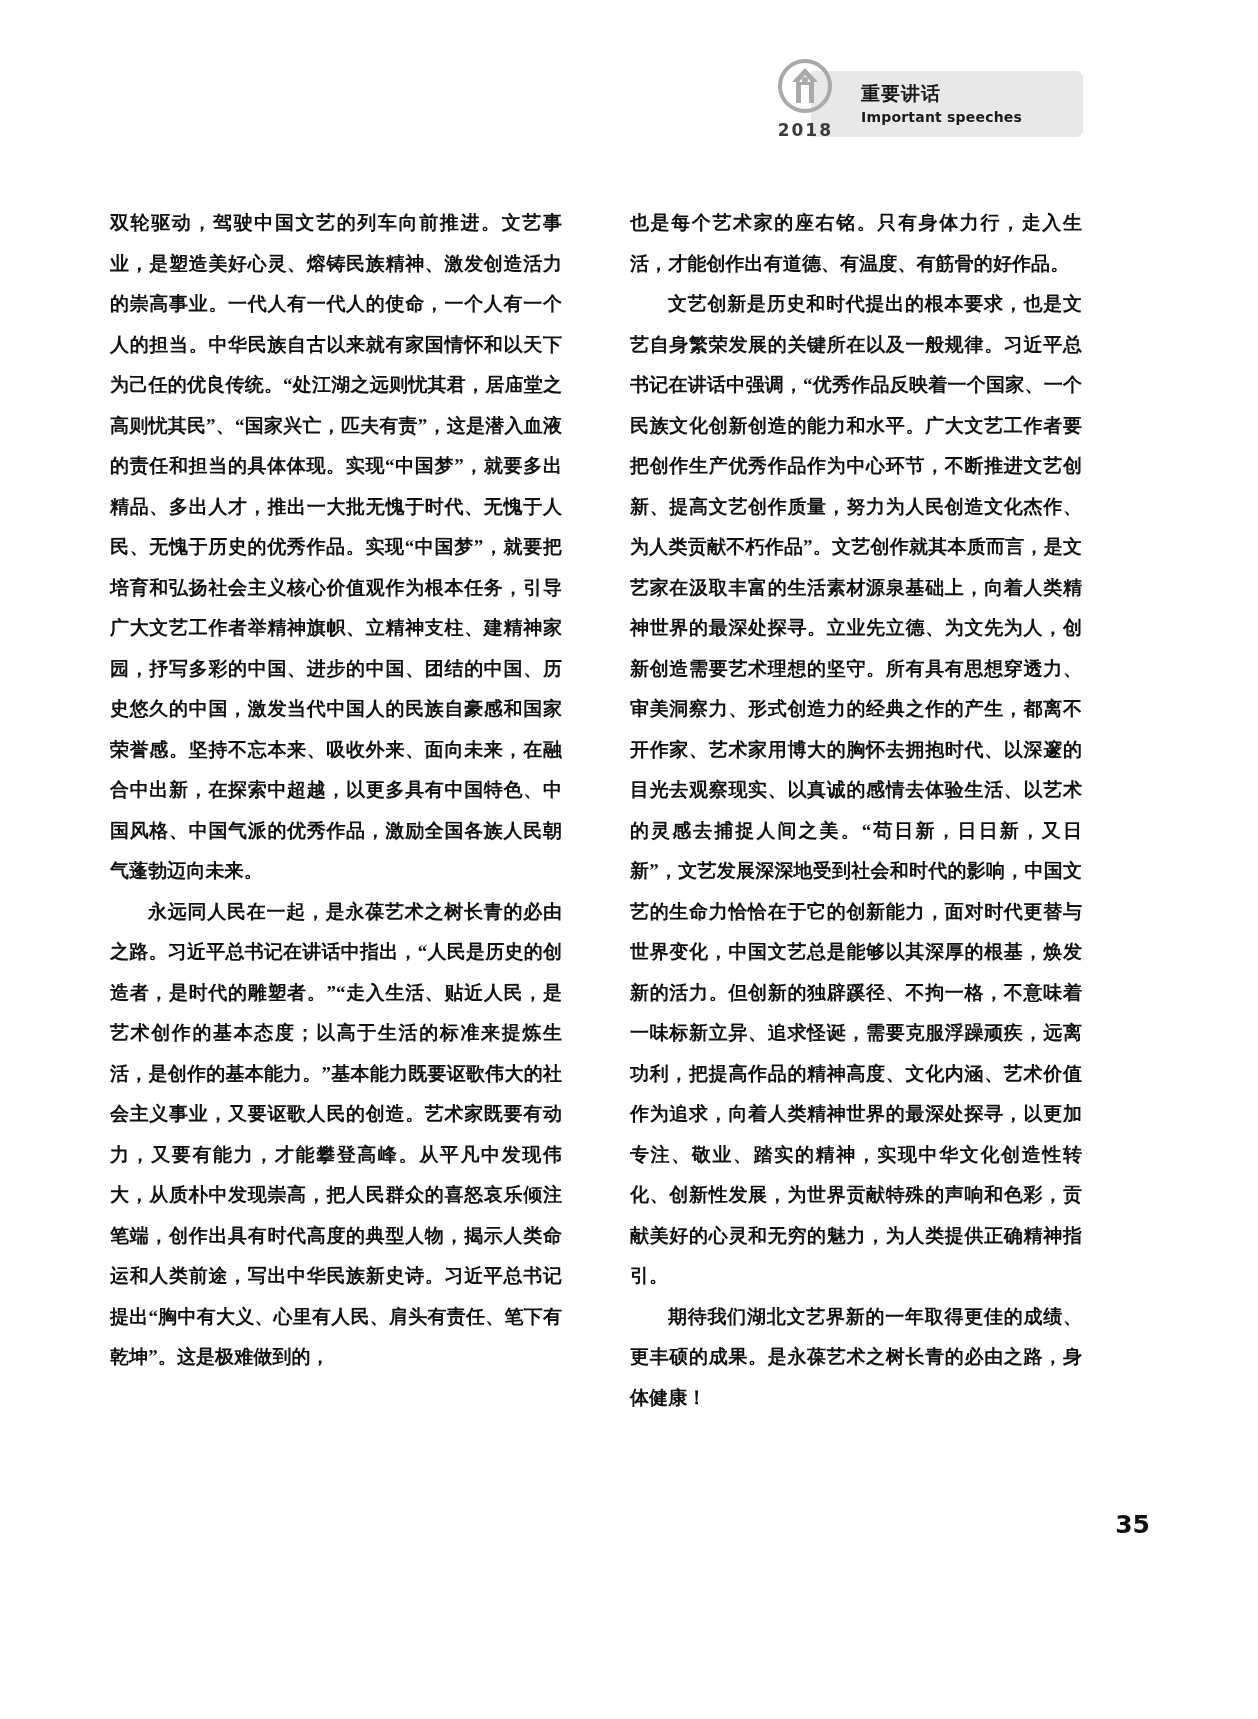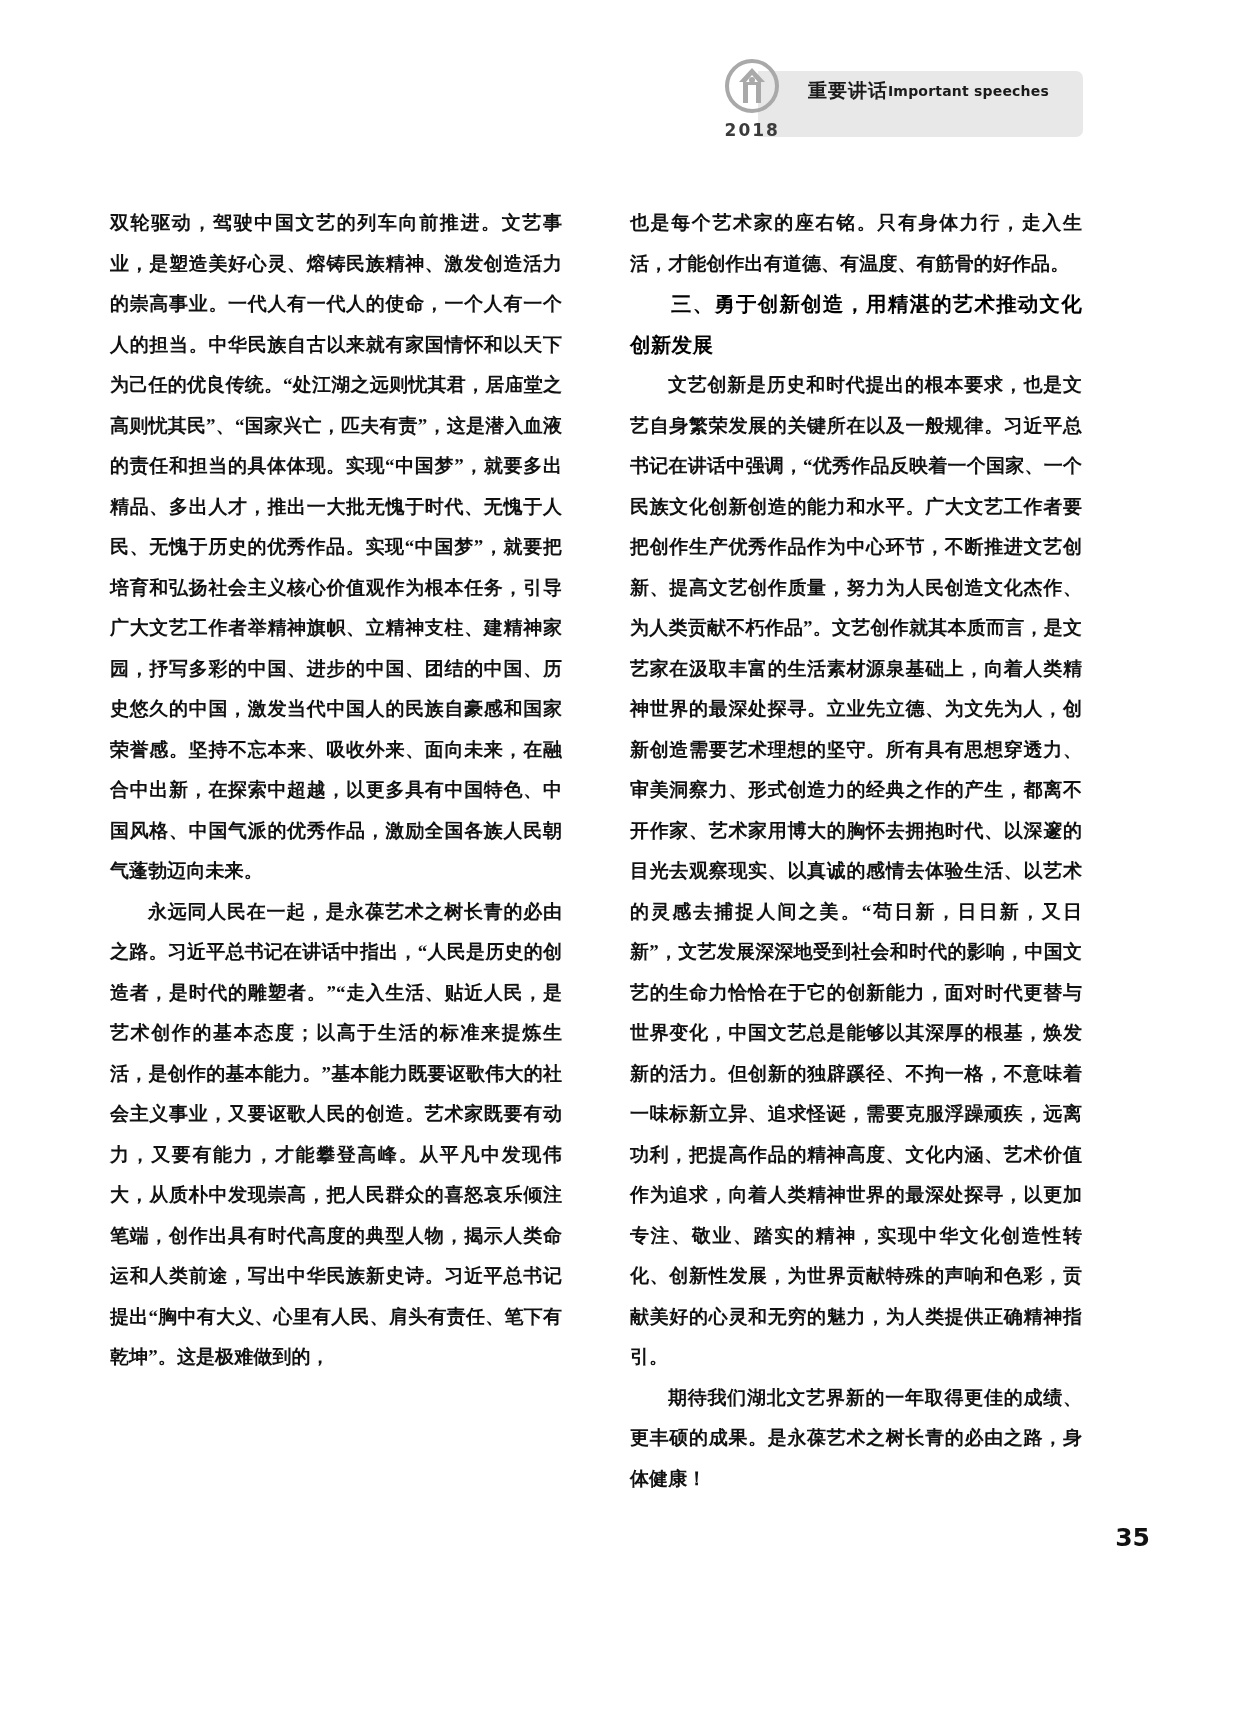--- a/index.html
+++ b/index.html
@@ -59,21 +59,21 @@
     position: relative;
     margin-left: -22px;
     margin-top: 13px;
     background: #e8e8e8;
     border-radius: 0 7px 7px 0;
     height: 66px;
     min-width: 272px;
     padding: 8px 34px 8px 50px;
     box-sizing: border-box;
     display: flex;
-    flex-direction: row;
+    flex-direction: column;
     justify-content: center;
     z-index: 1;
   }
   .header-tab-cn {
     font-family: "DejaVu Sans", sans-serif;
     font-weight: bold;
     font-size: 19px;
     line-height: 1.25;
     letter-spacing: 1px;
     color: #1a1a1a;
@@ -124,21 +124,21 @@
     text-indent: 2em;
     text-align: justify;
     text-justify: inter-character;
     letter-spacing: 0.3px;
   }
 
   
   .page-number {
     position: absolute;
     right: 108px;
-    bottom: 167px;
+    bottom: 180px;
     font-family: "DejaVu Sans", sans-serif;
     font-weight: bold;
     font-size: 25px;
     color: #111111;
   }
 </style>
 </head>
 <body>
 
 <div class="page">
@@ -168,21 +168,20 @@
 
   <div class="columns">
 
     <div class="col">
       <p class="body">双轮驱动，驾驶中国文艺的列车向前推进。文艺事业，是塑造美好心灵、熔铸民族精神、激发创造活力的崇高事业。一代人有一代人的使命，一个人有一个人的担当。中华民族自古以来就有家国情怀和以天下为己任的优良传统。“处江湖之远则忧其君，居庙堂之高则忧其民”、“国家兴亡，匹夫有责”，这是潜入血液的责任和担当的具体体现。实现“中国梦”，就要多出精品、多出人才，推出一大批无愧于时代、无愧于人民、无愧于历史的优秀作品。实现“中国梦”，就要把培育和弘扬社会主义核心价值观作为根本任务，引导广大文艺工作者举精神旗帜、立精神支柱、建精神家园，抒写多彩的中国、进步的中国、团结的中国、历史悠久的中国，激发当代中国人的民族自豪感和国家荣誉感。坚持不忘本来、吸收外来、面向未来，在融合中出新，在探索中超越，以更多具有中国特色、中国风格、中国气派的优秀作品，激励全国各族人民朝气蓬勃迈向未来。</p>
       <p class="body indent">永远同人民在一起，是永葆艺术之树长青的必由之路。习近平总书记在讲话中指出，“人民是历史的创造者，是时代的雕塑者。”“走入生活、贴近人民，是艺术创作的基本态度；以高于生活的标准来提炼生活，是创作的基本能力。”基本能力既要讴歌伟大的社会主义事业，又要讴歌人民的创造。艺术家既要有动力，又要有能力，才能攀登高峰。从平凡中发现伟大，从质朴中发现崇高，把人民群众的喜怒哀乐倾注笔端，创作出具有时代高度的典型人物，揭示人类命运和人类前途，写出中华民族新史诗。习近平总书记提出“胸中有大义、心里有人民、肩头有责任、笔下有乾坤”。这是极难做到的，</p>
     </div>
 
     <div class="col">
       <p class="body">也是每个艺术家的座右铭。只有身体力行，走入生活，才能创作出有道德、有温度、有筋骨的好作品。</p>
-      <h3 class="section">三、勇于创新创造，用精湛的艺术推动文化创新发展</h3>
       <p class="body indent">文艺创新是历史和时代提出的根本要求，也是文艺自身繁荣发展的关键所在以及一般规律。习近平总书记在讲话中强调，“优秀作品反映着一个国家、一个民族文化创新创造的能力和水平。广大文艺工作者要把创作生产优秀作品作为中心环节，不断推进文艺创新、提高文艺创作质量，努力为人民创造文化杰作、为人类贡献不朽作品”。文艺创作就其本质而言，是文艺家在汲取丰富的生活素材源泉基础上，向着人类精神世界的最深处探寻。立业先立德、为文先为人，创新创造需要艺术理想的坚守。所有具有思想穿透力、审美洞察力、形式创造力的经典之作的产生，都离不开作家、艺术家用博大的胸怀去拥抱时代、以深邃的目光去观察现实、以真诚的感情去体验生活、以艺术的灵感去捕捉人间之美。“苟日新，日日新，又日新”，文艺发展深深地受到社会和时代的影响，中国文艺的生命力恰恰在于它的创新能力，面对时代更替与世界变化，中国文艺总是能够以其深厚的根基，焕发新的活力。但创新的独辟蹊径、不拘一格，不意味着一味标新立异、追求怪诞，需要克服浮躁顽疾，远离功利，把提高作品的精神高度、文化内涵、艺术价值作为追求，向着人类精神世界的最深处探寻，以更加专注、敬业、踏实的精神，实现中华文化创造性转化、创新性发展，为世界贡献特殊的声响和色彩，贡献美好的心灵和无穷的魅力，为人类提供正确精神指引。</p>
       <p class="body indent">期待我们湖北文艺界新的一年取得更佳的成绩、更丰硕的成果。是永葆艺术之树长青的必由之路，身体健康！</p>
     </div>
 
   </div>
 
   <div class="page-number">35</div>
 
 </div>
 

